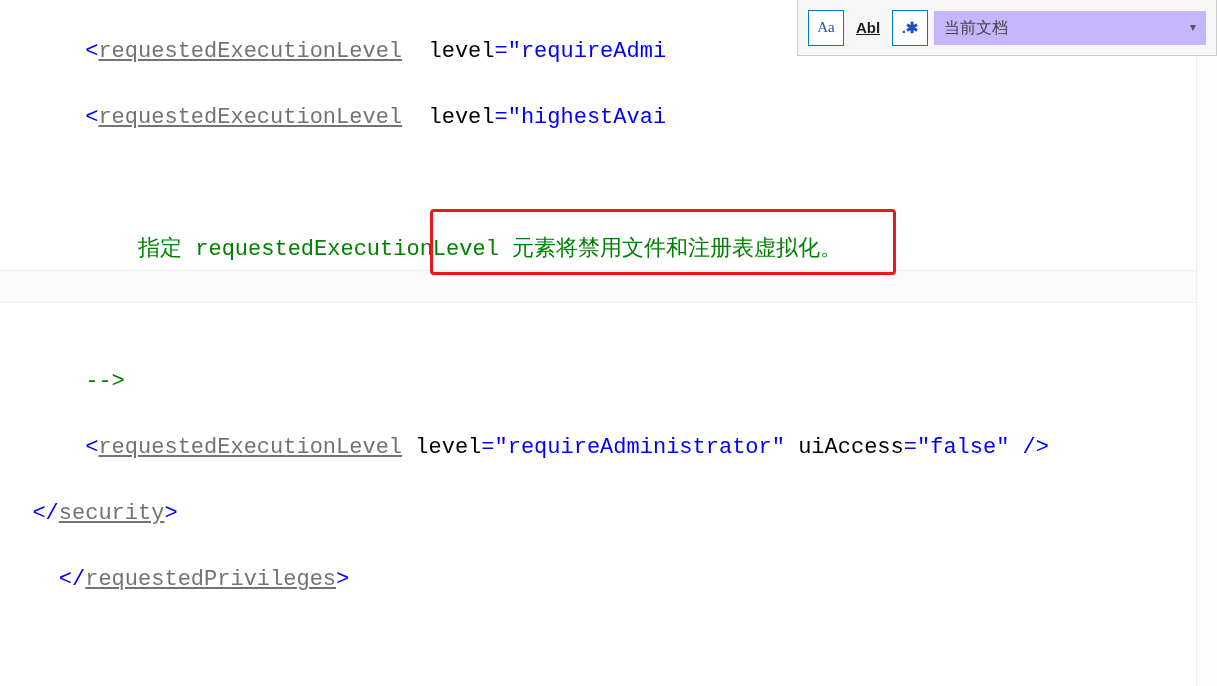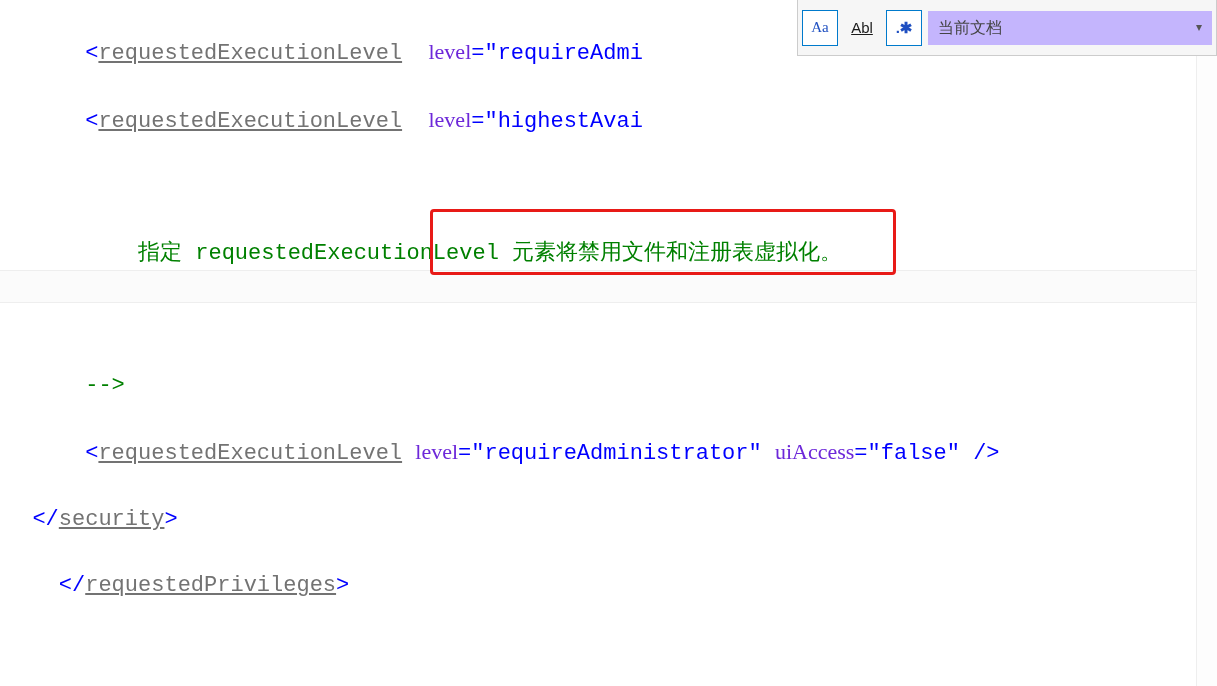--- a/index.html
+++ b/index.html
@@ -16,21 +16,21 @@
   }
   .code-area {
     white-space: pre;
     padding-top: 2px;
     padding-left: 6px;
     color: #000;
     position: relative;
   }
   .br  { color: #0000ff; } 
   .tag { color: #737373; text-decoration: underline; } 
-  .att { color: #6d28d9; font-family: Liberation Serif, serif; } 
+  .att { color: #000000; } 
   .eq  { color: #0000ff; } 
   .str { color: #0000ff; } 
   .com { color: #008000; } 
   .plain { color: #000; }
 
   .current-line-bg {
     position: absolute;
     left: 0;
     right: 0;
     height: 33px;
@@ -57,21 +57,21 @@
     right: 0px;
     width: 420px;
     height: 56px;
     background: #f6f6f6;
     border: 1px solid #cccccc;
     border-top: none;
     box-sizing: border-box;
     display: flex;
     align-items: center;
     gap: 6px;
-    padding: 0 4px;
+    padding: 0 10px;
     font-family: "Segoe UI", "Microsoft YaHei", sans-serif;
     z-index: 5;
   }
   .toolbtn {
     width: 34px;
     height: 34px;
     display: flex;
     align-items: center;
     justify-content: center;
     border: 1px solid transparent;
@@ -80,20 +80,21 @@
     user-select: none;
   }
   .toolbtn.active {
     border: 1px solid #007acc;
     background: #ffffff;
   }
   .toolbtn .ab-underline {
     text-decoration: underline;
     font-family: "Segoe UI", sans-serif;
     font-size: 15px;
+    font-weight: bold;
   }
   .scope-select {
     flex: 1;
     height: 34px;
     display: flex;
     align-items: center;
     justify-content: space-between;
     padding: 0 10px;
     color: #444;
     font-size: 16px;

